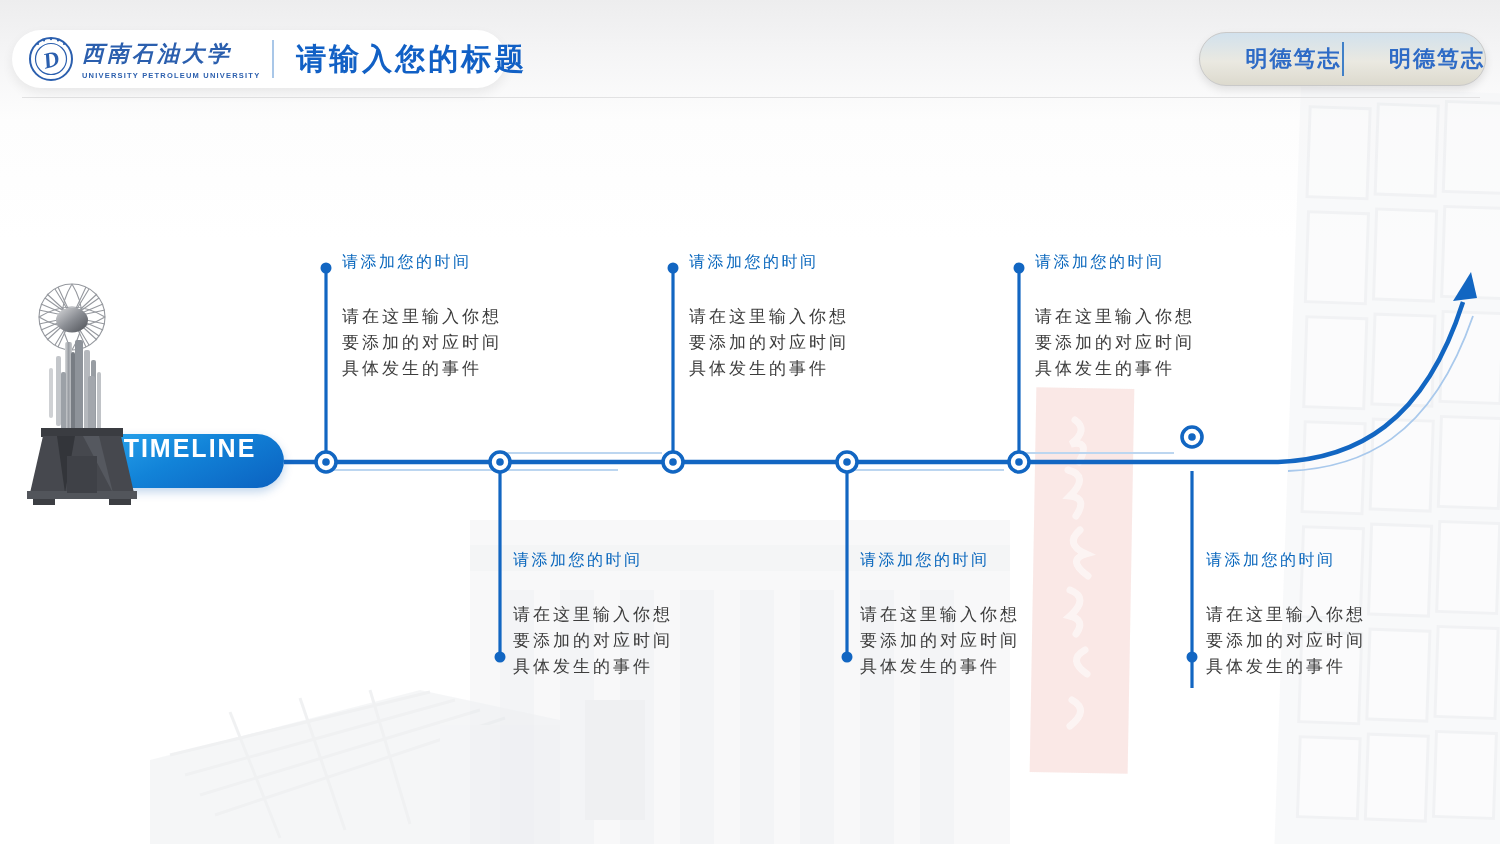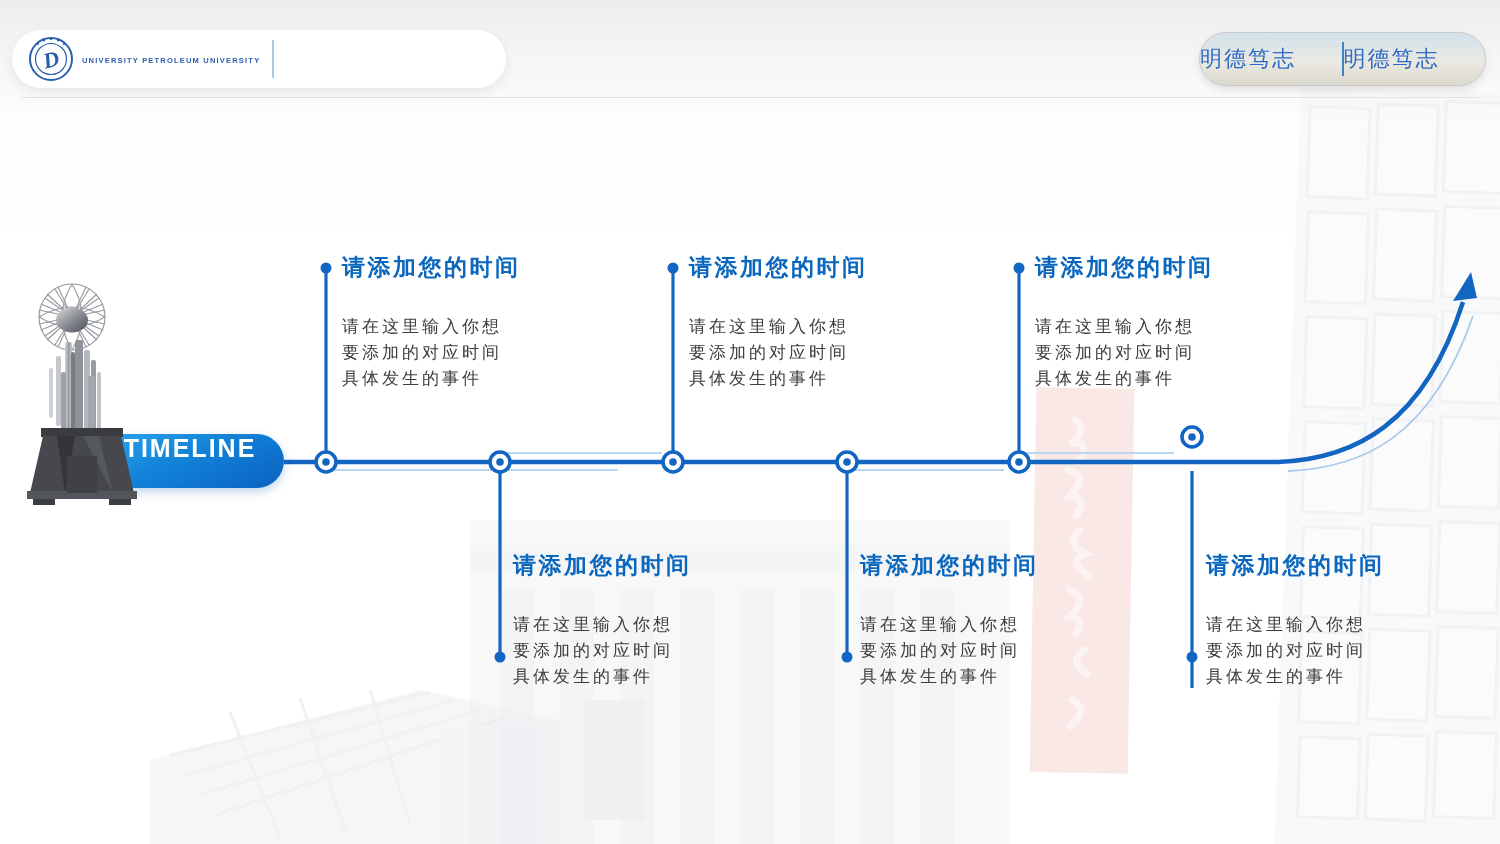--- a/index.html
+++ b/index.html
@@ -44,22 +44,22 @@
 
   .motto-pill {
     position:absolute; left:1199px; top:32px; width:287px; height:54px;
     border-radius:27px; z-index:5;
     border:1px solid #c9c9c9;
     background:linear-gradient(180deg, rgba(187,214,236,0.60) 0%, rgba(226,225,214,0.55) 55%, rgba(204,201,184,0.60) 100%), #f4f2ee;
     box-shadow:0 4px 8px rgba(0,0,0,0.10);
     display:flex; align-items:center;
   }
   .motto-half {
-    flex:1; text-align:left;
-    font-size:22px; font-weight:normal; color:#2e6bc6; letter-spacing:2px;
+    flex:1; text-align:right;
+    font-size:22px; font-weight:bold; color:#2e6bc6; letter-spacing:2px;
   }
   .motto-divider { width:2px; height:34px; background:#4080c8; flex:none; }
 
   .header-rule {
     position:absolute; left:22px; top:97px; width:1458px; height:1px;
     background:#e2e2e3; z-index:1;
   }
 
   
   .timeline-pill {
@@ -73,21 +73,21 @@
 
   
   .sculpture { position:absolute; left:25px; top:280px; z-index:3; }
 
   
   .timeline-svg { position:absolute; left:0; top:0; z-index:2; }
 
   
   .tl-block { position:absolute; width:220px; z-index:4; }
   .tl-heading {
-    font-size:23px; font-weight:bold; color:#0a67bd; letter-spacing:2.5px;
+    font-size:16px; font-weight:normal; color:#0a67bd; letter-spacing:2.5px;
     white-space:nowrap;
   }
   .tl-body {
     margin-top:31px; font-size:17px; line-height:26px; letter-spacing:3px;
     color:#3d3d3d; white-space:nowrap;
   }
 </style>
 </head>
 <body>
 
@@ -173,24 +173,26 @@
       </g>
       <g fill="#2b5fae">
         <circle cx="10" cy="8" r="1.1"></circle>
           <circle cx="16" cy="4.5" r="1.1"></circle>
           <circle cx="23" cy="3.2" r="1.1"></circle>
         <circle cx="30" cy="4.5" r="1.1"></circle>
           <circle cx="36" cy="8" r="1.1"></circle>
       </g>
     </svg>
     <div class="logo-text">
+      <div class="logo-cn">西南石油大学</div>
       <div class="logo-en">UNIVERSITY PETROLEUM UNIVERSITY</div>
     </div>
   </div>
   <div class="header-divider"></div>
+  <div class="header-title">请输入您的标题</div>
 </div>
 
 <div class="motto-pill">
   <div class="motto-half">明德笃志</div>
   <div class="motto-divider"></div>
   <div class="motto-half">明德笃志</div>
 </div>
 
 <div class="header-rule"></div>
 

